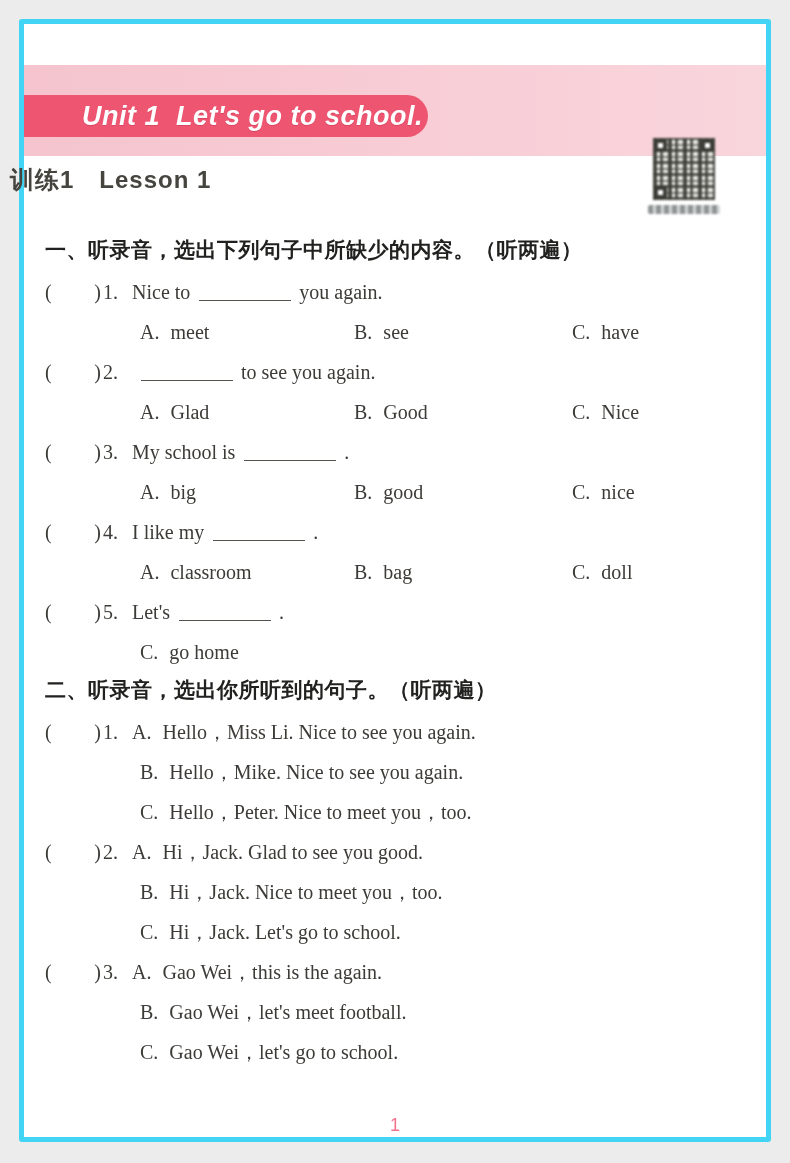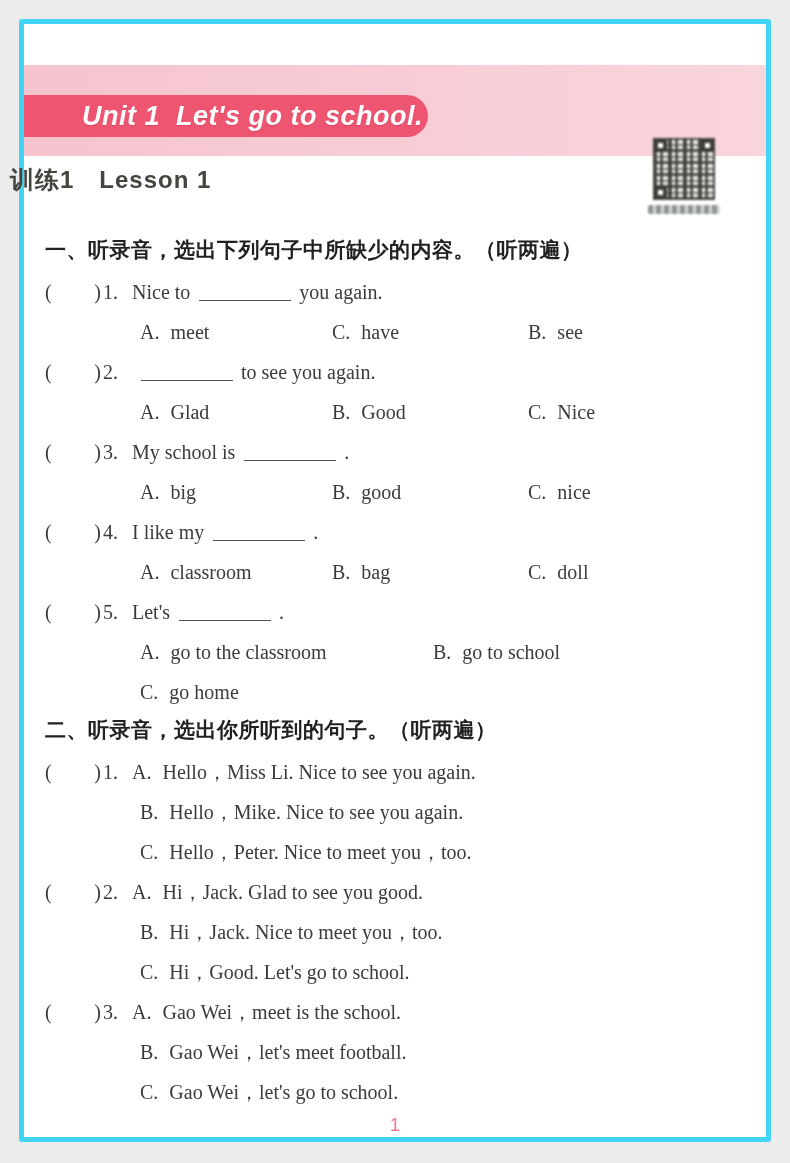--- a/index.html
+++ b/index.html
@@ -89,21 +89,21 @@
     display: inline-flex; justify-content: space-between;
     width: 56px; margin-right: 2px;
   }
   .q-num { margin-right: 14px; }
   .blank {
     display: inline-block; width: 92px; height: 15px;
     border-bottom: 1px solid #55524d;
     margin: 0 8px -2px 9px;
   }
   .opts { display: grid; margin-left: 95px; }
-  .opts-3col { grid-template-columns: 192px 196px auto; }
+  .opts-3col { grid-template-columns: 192px 196px auto; gap: 22px; }
   .opts-2col { grid-template-columns: 293px auto; }
   .opt .opt-label { margin-right: 11px; }
   .sub-opt { padding-left: 95px; font-family: Liberation Serif, serif; }
   
   .page-num {
     position: absolute; bottom: 1px; left: 0; right: 0;
     text-align: center;
     font-size: 18px; color: #f4728e; font-weight: 400;
   }
 </style>
@@ -134,22 +134,22 @@
     <div class="line sec-heading">一、听录音，选出下列句子中所缺少的内容。（听两遍）</div>
 
     <div class="line eng">
       <span class="paren">
           <span>(</span>
           <span>)</span>
         </span><span class="q-num">1.</span><span><span>Nice to</span><span class="blank"></span><span>you again.</span></span>
     </div>
     <div class="line eng opts opts-3col">
       <span class="opt"><span class="opt-label">A.</span><span>meet</span></span>
+      <span class="opt"><span class="opt-label">B.</span><span>see</span></span>
       <span class="opt"><span class="opt-label">C.</span><span>have</span></span>
-      <span class="opt"><span class="opt-label">B.</span><span>see</span></span>
     </div>
 
     <div class="line eng">
       <span class="paren">
           <span>(</span>
           <span>)</span>
         </span><span class="q-num">2.</span><span><span></span><span class="blank"></span><span>to see you again.</span></span>
     </div>
     <div class="line eng opts opts-3col">
       <span class="opt"><span class="opt-label">A.</span><span>Glad</span></span>
@@ -180,24 +180,20 @@
       <span class="opt"><span class="opt-label">B.</span><span>bag</span></span>
       <span class="opt"><span class="opt-label">C.</span><span>doll</span></span>
     </div>
 
     <div class="line eng">
       <span class="paren">
           <span>(</span>
           <span>)</span>
         </span><span class="q-num">5.</span><span><span>Let's</span><span class="blank"></span><span>.</span></span>
     </div>
-    <div class="line eng opts opts-2col">
-      <span class="opt"><span class="opt-label">A.</span><span>go to the classroom</span></span>
-      <span class="opt"><span class="opt-label">B.</span><span>go to school</span></span>
-    </div>
     <div class="line eng sub-opt">
       <span class="opt"><span class="opt-label">C.</span><span>go home</span></span>
     </div>
 
     <div class="line sec-heading">二、听录音，选出你所听到的句子。（听两遍）</div>
 
     <div class="line eng">
       <span class="paren">
           <span>(</span>
           <span>)</span>
@@ -213,28 +209,28 @@
     <div class="line eng">
       <span class="paren">
           <span>(</span>
           <span>)</span>
         </span><span class="q-num">2.</span><span class="opt"><span class="opt-label">A.</span><span>Hi，Jack. Glad to see you good.</span></span>
     </div>
     <div class="line eng sub-opt">
       <span class="opt"><span class="opt-label">B.</span><span>Hi，Jack. Nice to meet you，too.</span></span>
     </div>
     <div class="line eng sub-opt">
-      <span class="opt"><span class="opt-label">C.</span><span>Hi，Good. Let's go to school.</span></span>
-    </div>
-
-    <div class="line eng">
-      <span class="paren">
-          <span>(</span>
-          <span>)</span>
-        </span><span class="q-num">3.</span><span class="opt"><span class="opt-label">A.</span><span>Gao Wei，meet is the school.</span></span>
+      <span class="opt"><span class="opt-label">C.</span><span>Hi，Jack. Let's go to school.</span></span>
+    </div>
+
+    <div class="line eng">
+      <span class="paren">
+          <span>(</span>
+          <span>)</span>
+        </span><span class="q-num">3.</span><span class="opt"><span class="opt-label">A.</span><span>Gao Wei，this is the again.</span></span>
     </div>
     <div class="line eng sub-opt">
       <span class="opt"><span class="opt-label">B.</span><span>Gao Wei，let's meet football.</span></span>
     </div>
     <div class="line eng sub-opt">
       <span class="opt"><span class="opt-label">C.</span><span>Gao Wei，let's go to school.</span></span>
     </div>
 
   </div>
 

